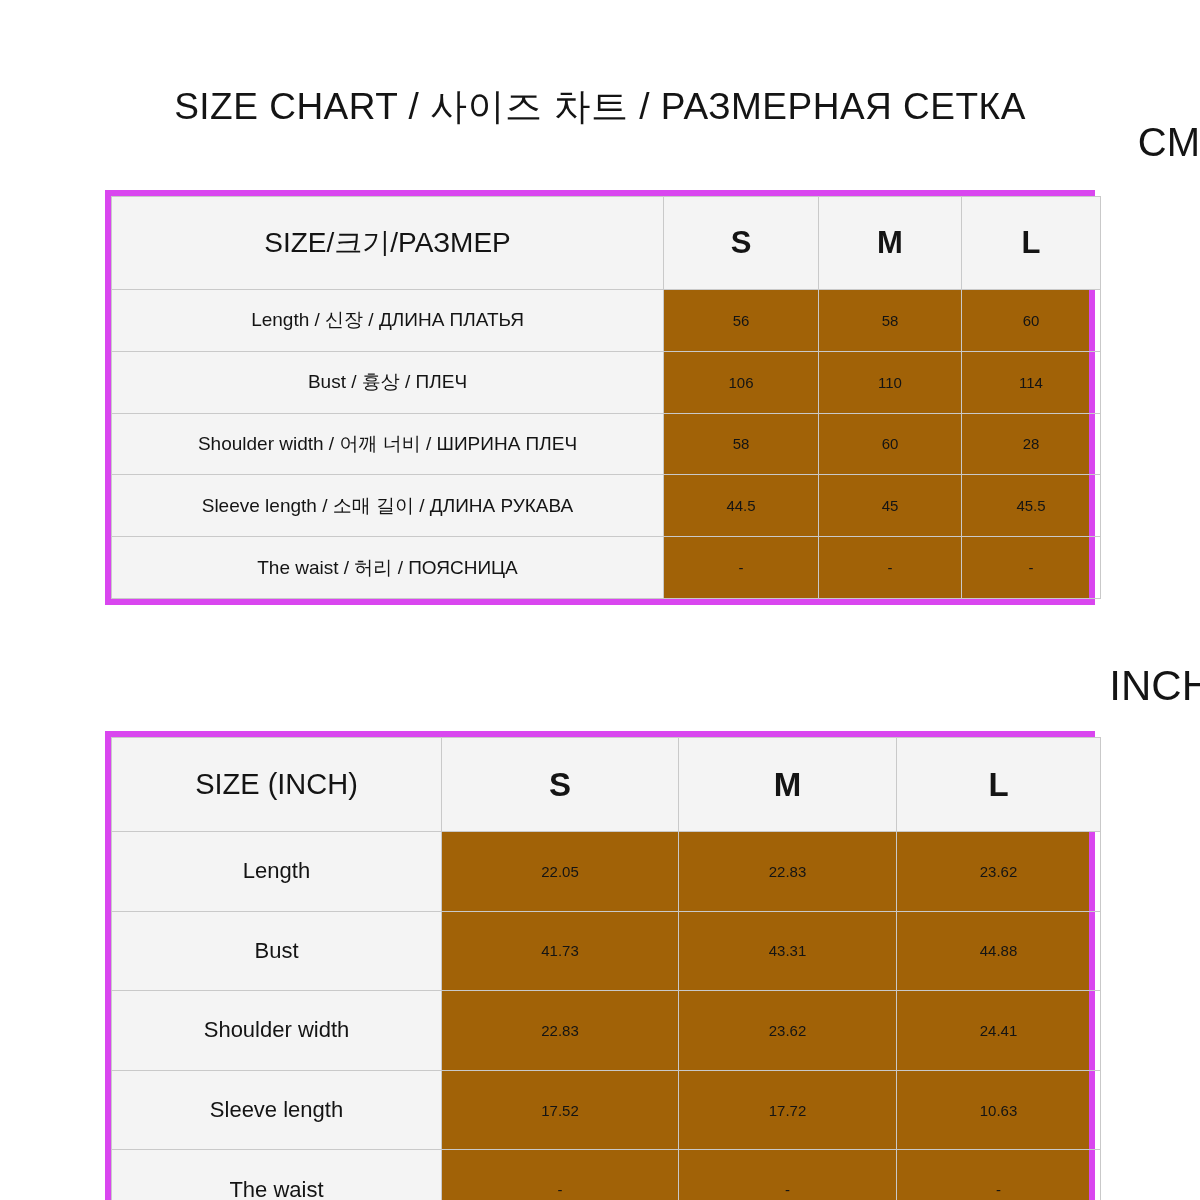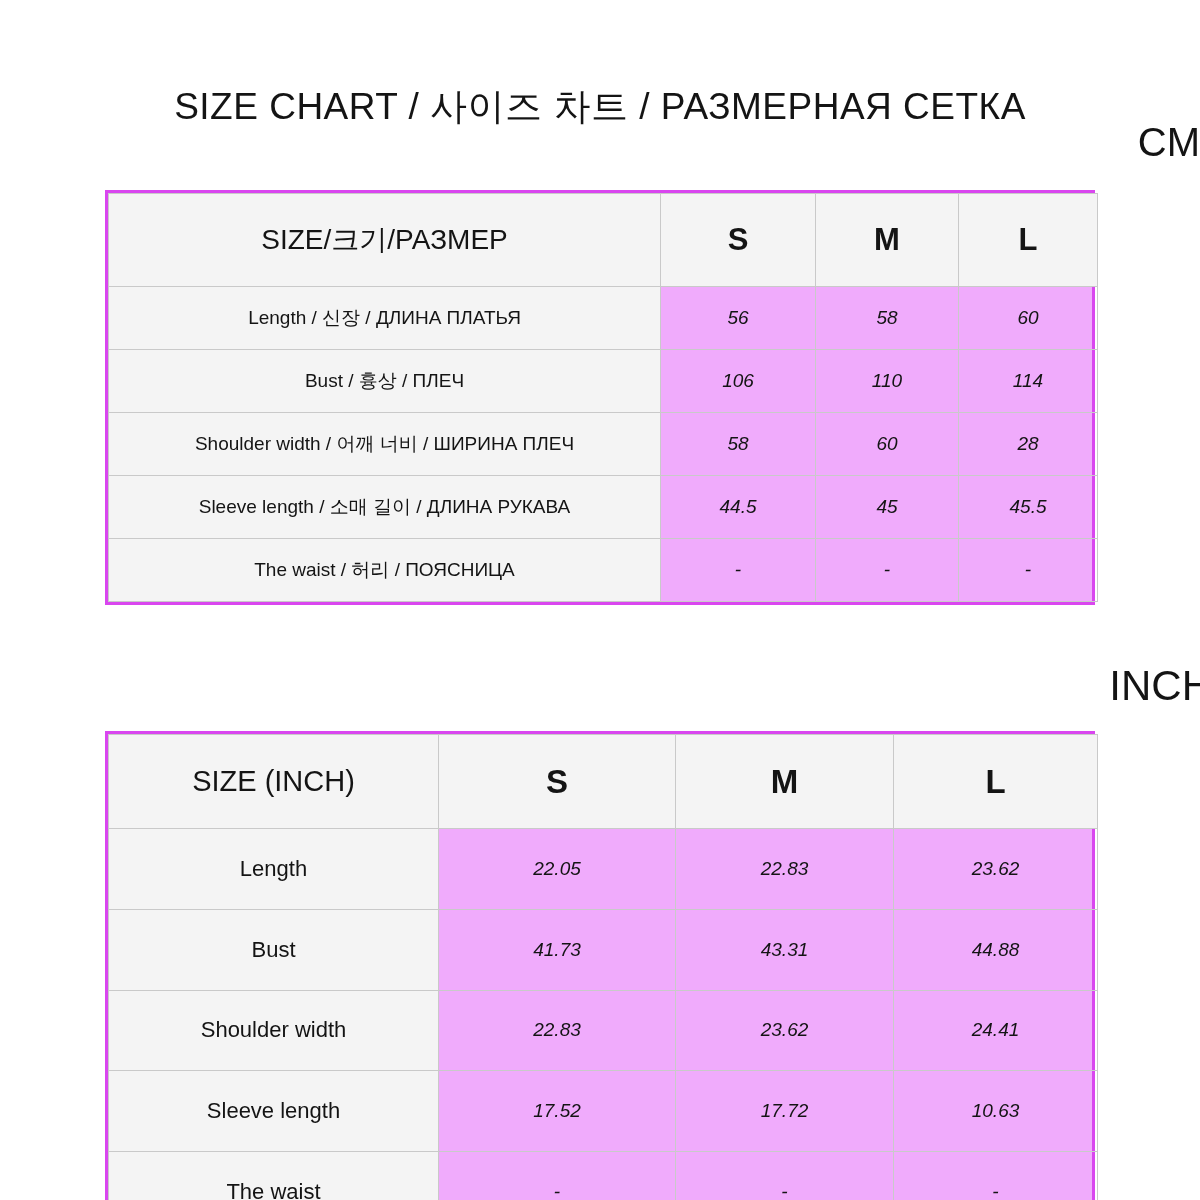--- a/index.html
+++ b/index.html
@@ -20,22 +20,22 @@
   }
   .section-title {
     position: absolute; left: 0; width: 1200px;
     text-align: right; font-weight: 400;
   }
   #cm-title   { top: 120px; font-size: 40px; }
   #inch-title { top: 662px; font-size: 42px; margin-left: 12px; }
 
   .tbl-wrap {
     position: absolute; left: 105px;
-    border: 3px solid #d946ef;
-    background: #f0abfc;
+    border: 6px solid #d946ef;
+    background: #a16207;
     box-sizing: border-box;
   }
   #cm-wrap   { top: 190px; width: 990px; height: 415px; }
   #inch-wrap { top: 731px; width: 990px; height: 505px; }
 
   table {
     border-collapse: collapse; table-layout: fixed;
     width: 100%; height: 100%;
   }
   td {
@@ -47,21 +47,21 @@
   tr.hdr td { background: #f4f4f4; }
   td.lbl    { background: #f4f4f4; }
 
   .hdr-label  { font-size: 28px; }
   .hdr-size   { font-size: 31px; font-weight: 700; }
   #inch-wrap .hdr-size  { font-size: 33px; }
   #inch-wrap .hdr-label { font-size: 29px; }
 
   .cm-row-label   { font-size: 19px; }
   .inch-row-label { font-size: 22px; }
-  .val            { font-size: 19px; font-style: italic; }
+  .val            { font-size: 15px; }
 </style>
 </head>
 <body>
 
 <div class="page-title">SIZE CHART / 사이즈 차트 / РАЗМЕРНАЯ СЕТКА</div>
 
 <div class="section-title" id="cm-title">CM</div>
 
 <div class="tbl-wrap" id="cm-wrap">
   <table>

